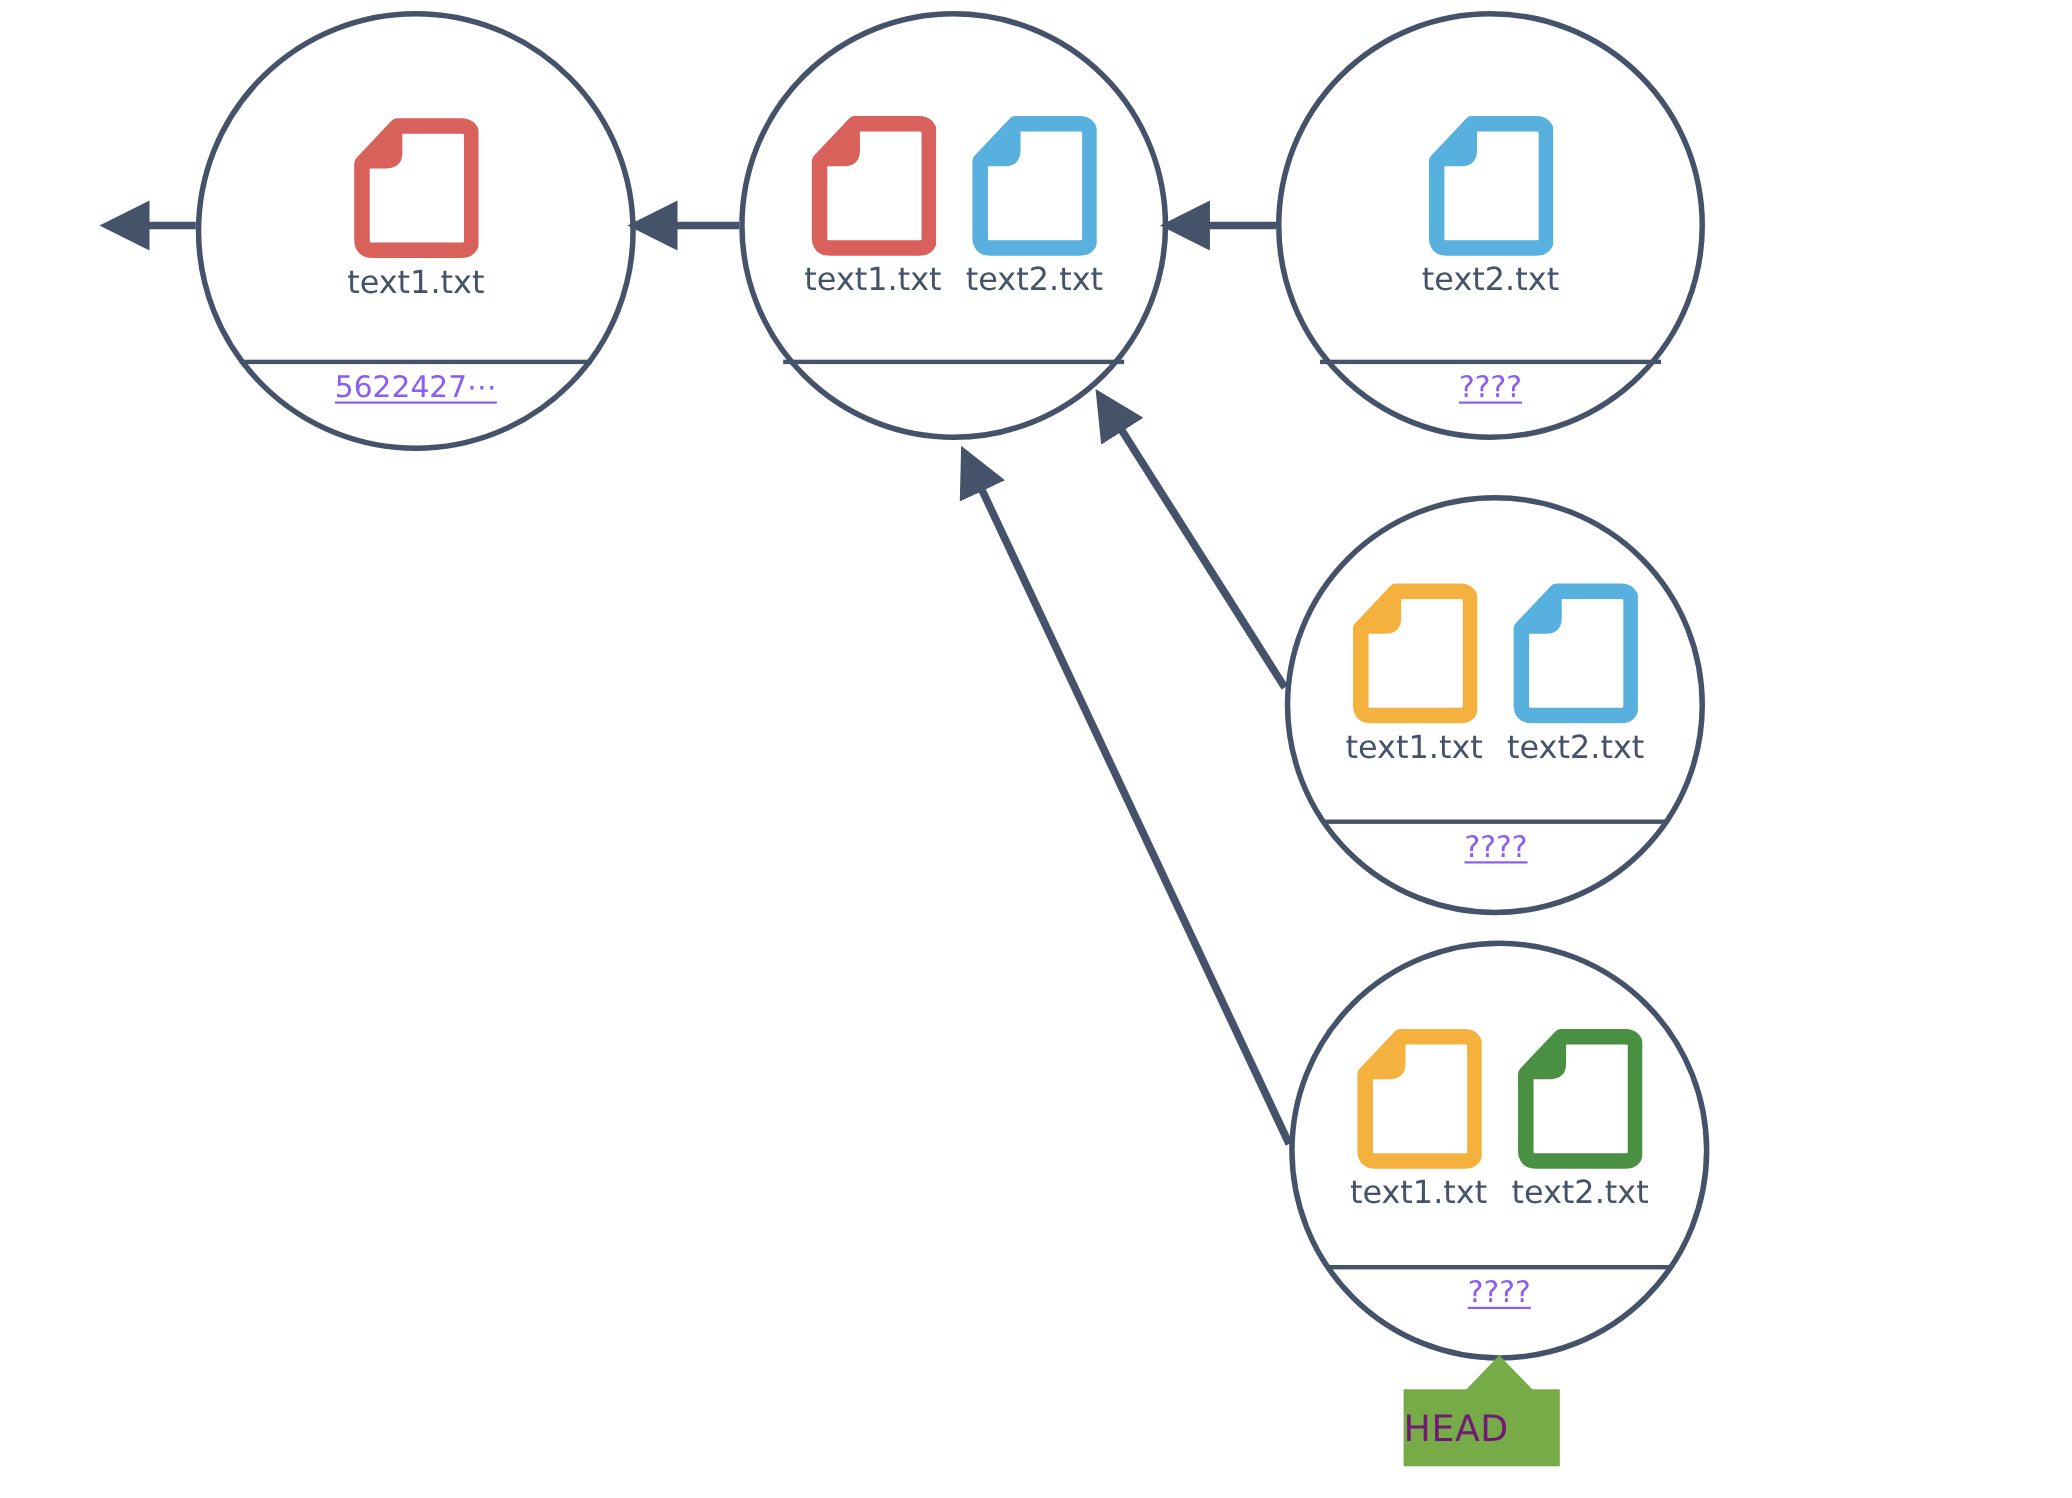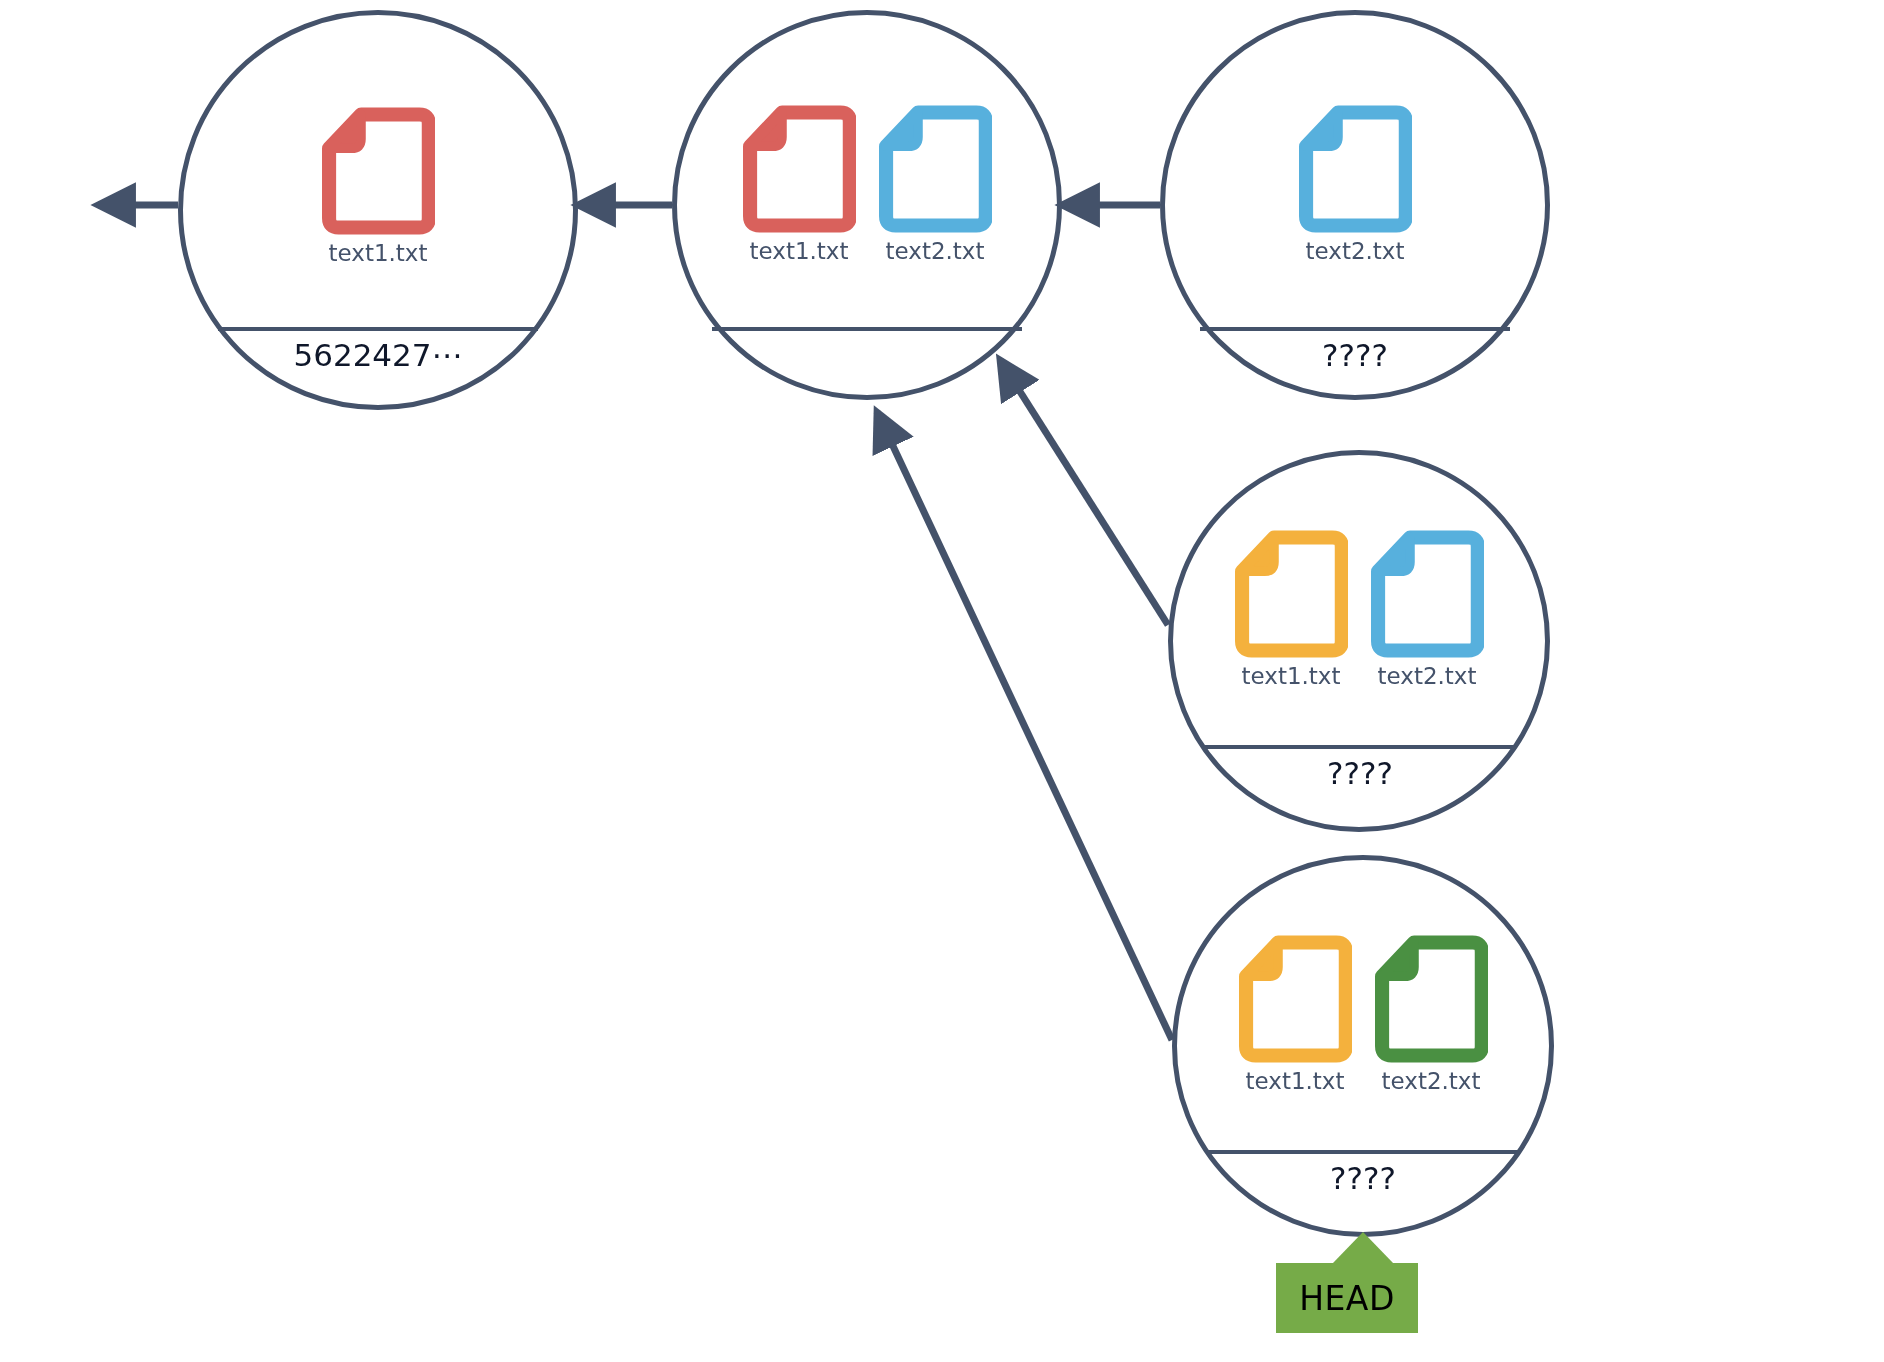--- a/index.html
+++ b/index.html
@@ -43,48 +43,49 @@
   .file-block {
     display: flex;
     flex-direction: column;
     align-items: center;
   }
   .file-icon {
     display: block;
   }
   .file-label {
     margin-top: 6px;
-    font-size: 23px;
+    font-size: 29px;
     color: #44526a;
     font-family: "DejaVu Sans", sans-serif;
     line-height: 1.1;
     white-space: nowrap;
   }
   .hash-divider {
     position: absolute;
     height: 0;
     border-top: 4px solid #44526a;
   }
   .hash-label {
     position: absolute;
     text-align: center;
-    font-size: 31px;
-    color: #0f172a;
+    font-size: 27px;
+    color: #8b5cf6;
+    text-decoration: underline;
     text-underline-offset: 4px;
     white-space: nowrap;
     font-family: "DejaVu Sans", sans-serif;
   }
   .head-badge {
     position: absolute;
     background: #76ab48;
-    color: #000000;
+    color: #701a75;
     font-size: 33px;
     display: flex;
     align-items: center;
-    justify-content: center;
+    justify-content: flex-start;
     letter-spacing: 0.5px;
     font-family: "DejaVu Sans", sans-serif;
   }
   .head-arrow {
     position: absolute;
     width: 0;
     height: 0;
     border-left: 31px solid transparent;
     border-right: 31px solid transparent;
     border-bottom: 32px solid #76ab48;

